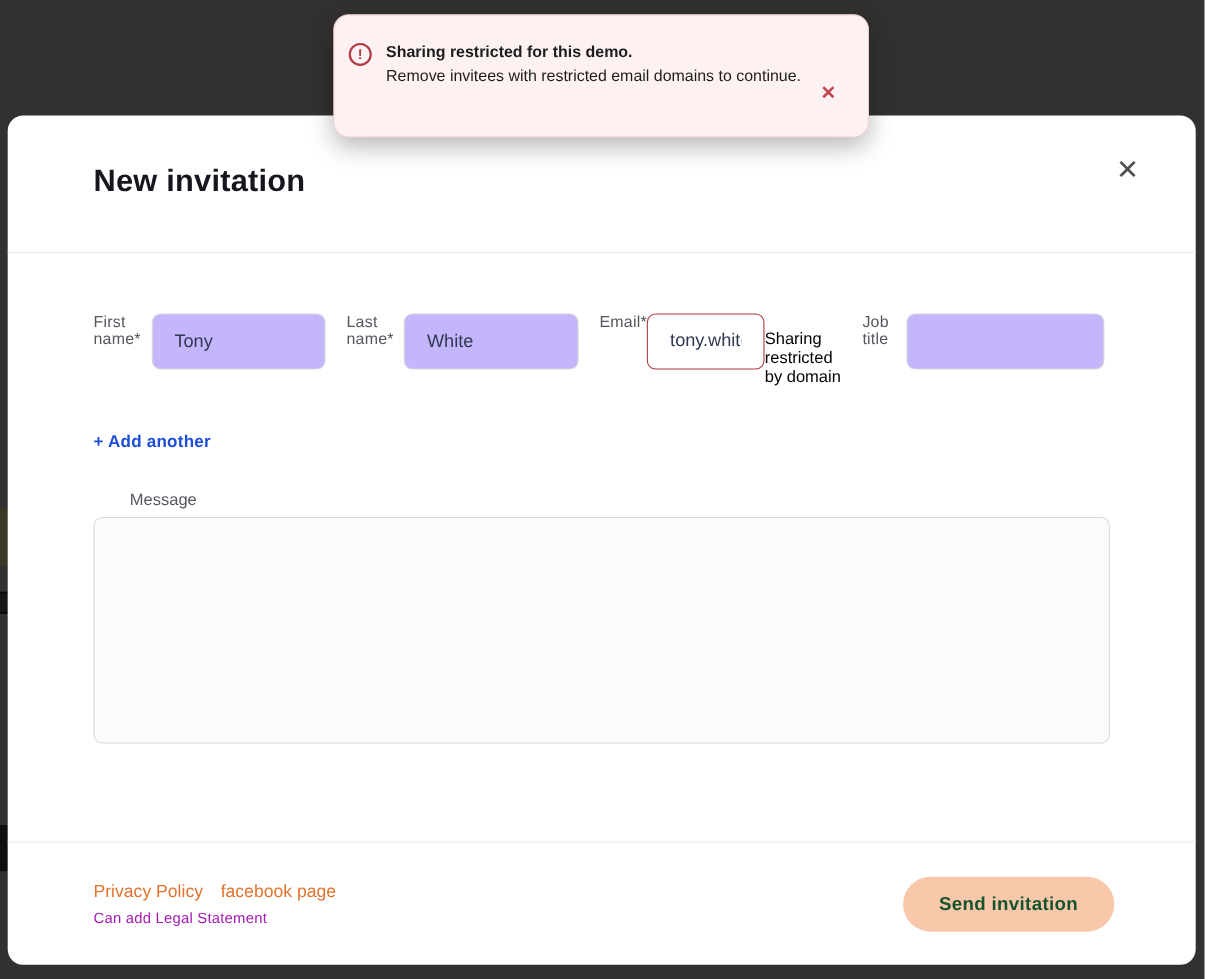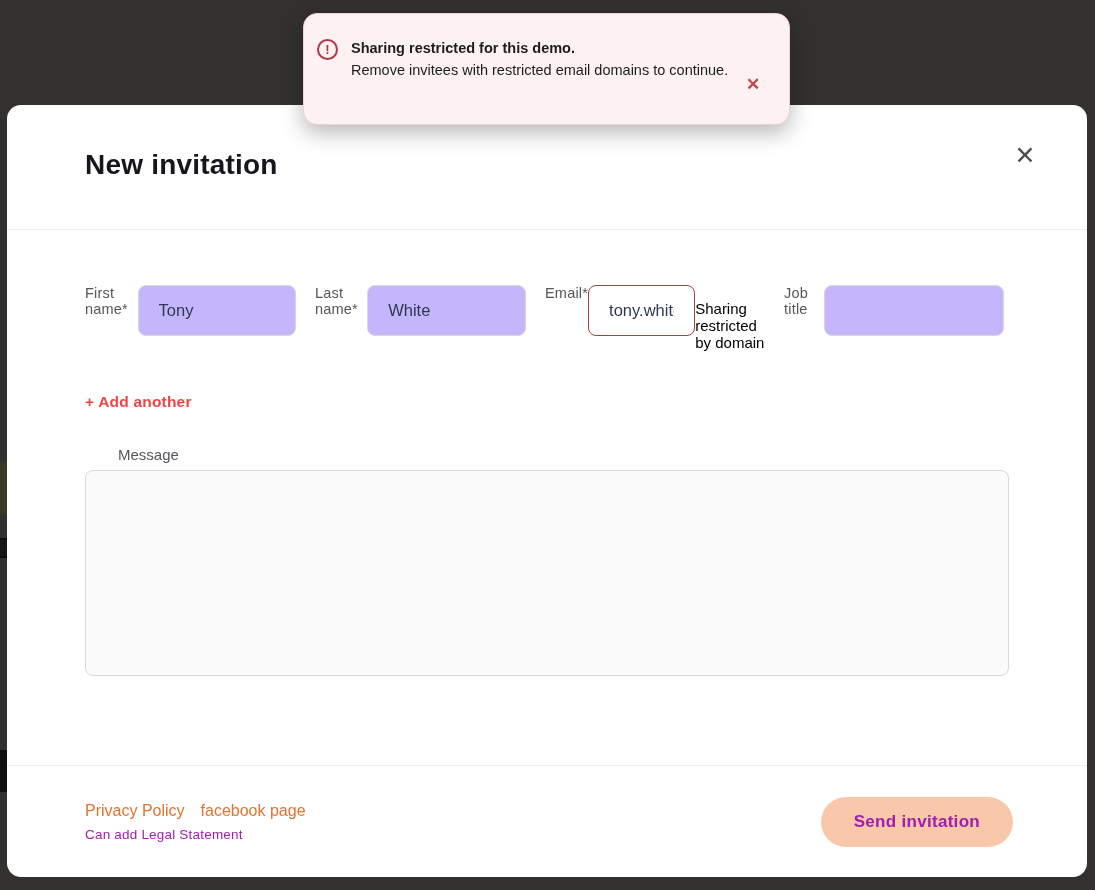--- a/index.html
+++ b/index.html
@@ -87,21 +87,21 @@
     margin-top: 15px;
     font-size: 15px;
     color: #000000;
   }
 
   .add-another {
     display: inline-block;
     margin-top: 42px;
     font-size: 15.5px;
     font-weight: bold;
-    color: #ef4444;
+    color: #1d4ed8;
     cursor: pointer;
     letter-spacing: 0.2px;
   }
 
   .message-label {
     margin-top: 35px;
     font-size: 15px;
     color: #55575e;
     margin-left: 33px;
   }
@@ -145,21 +145,21 @@
     font-size: 13.5px;
     color: #a21caf;
     letter-spacing: 0.2px;
   }
   .send-button {
     height: 50px;
     padding: 0 33px;
     border: none;
     border-radius: 25px;
     background: #f9c7aa;
-    color: #a21caf;
+    color: #14532d;
     font-size: 17px;
     font-weight: bold;
     letter-spacing: 0.3px;
     font-family: "Liberation Sans", sans-serif;
     cursor: pointer;
   }
 
   
   .toast {
     position: absolute;

